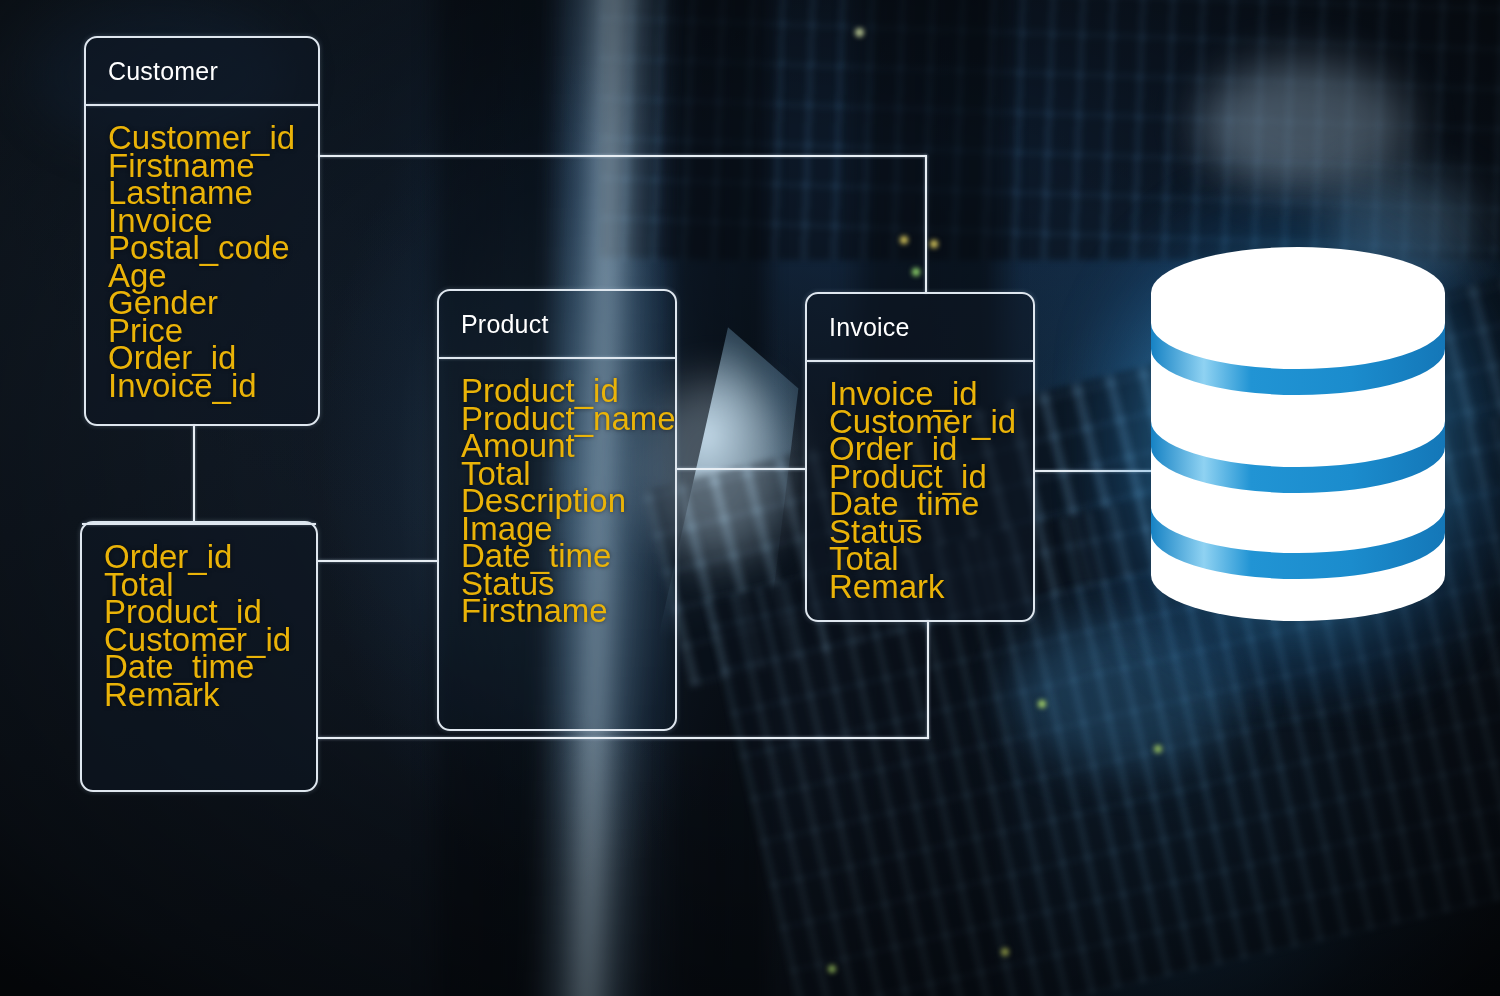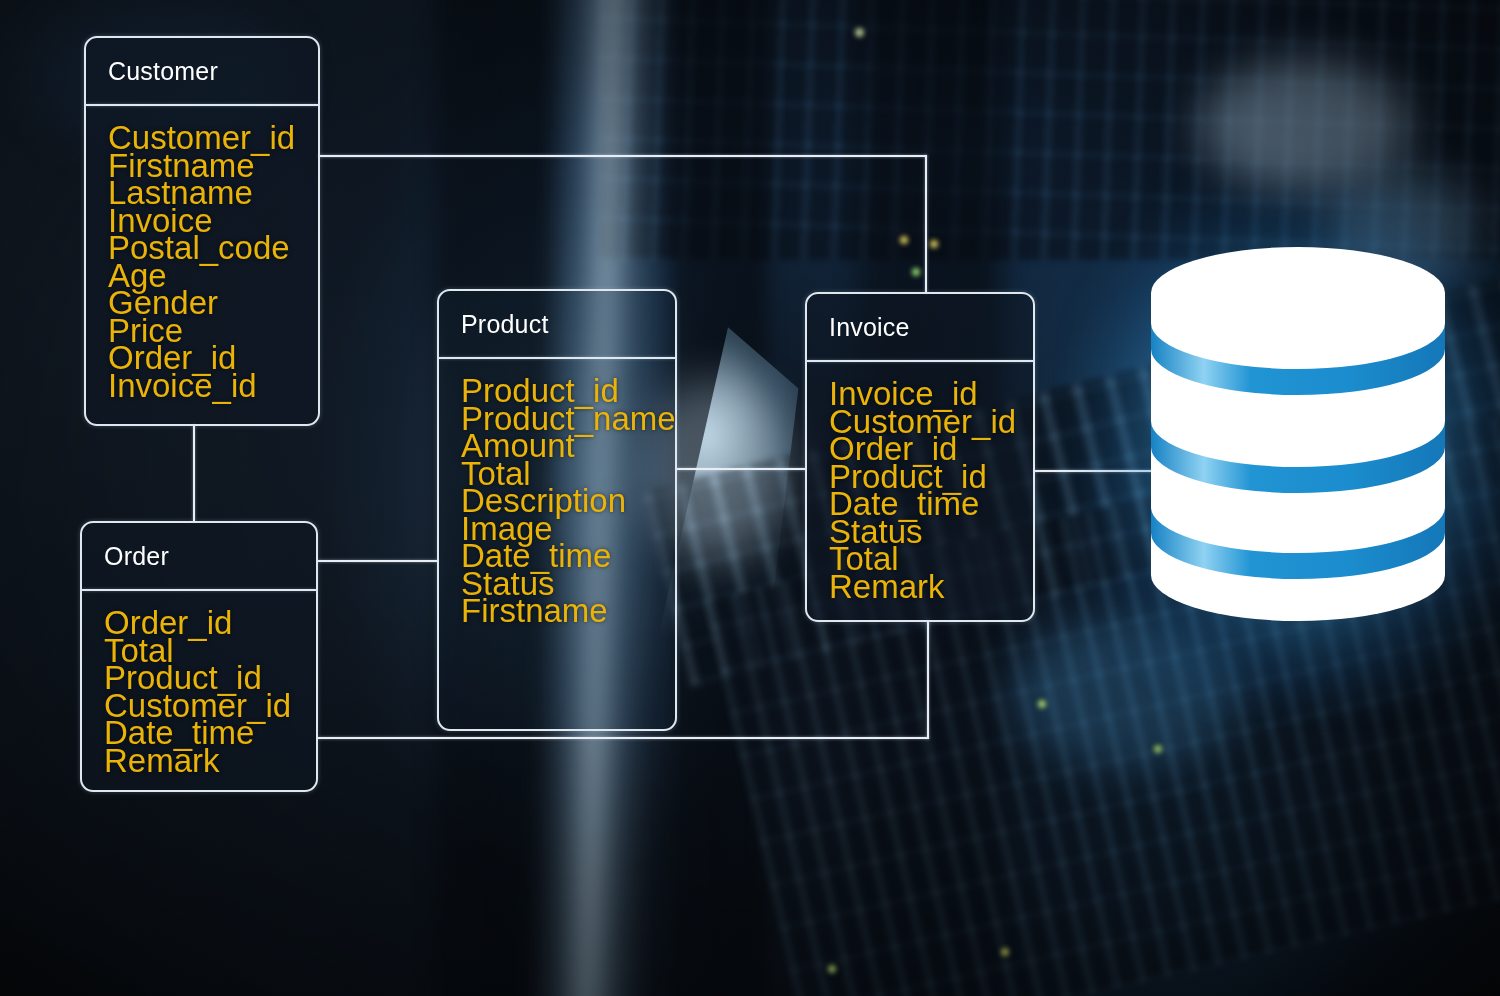--- a/index.html
+++ b/index.html
@@ -284,21 +284,20 @@
         <li>Order_id</li>
         <li>Product_id</li>
         <li>Date_time</li>
         <li>Status</li>
         <li>Total</li>
         <li>Remark</li>
       </ul>
     </div>
 
     <div class="entity pane-dark" style="left:80px; top:521px; width:238px; height:271px;">
-      <div class="entity-title">Order</div>
       <div class="entity-divider"></div>
       <ul class="entity-fields">
         <li>Order_id</li>
         <li>Total</li>
         <li>Product_id</li>
         <li>Customer_id</li>
         <li>Date_time</li>
         <li>Remark</li>
       </ul>
     </div>

